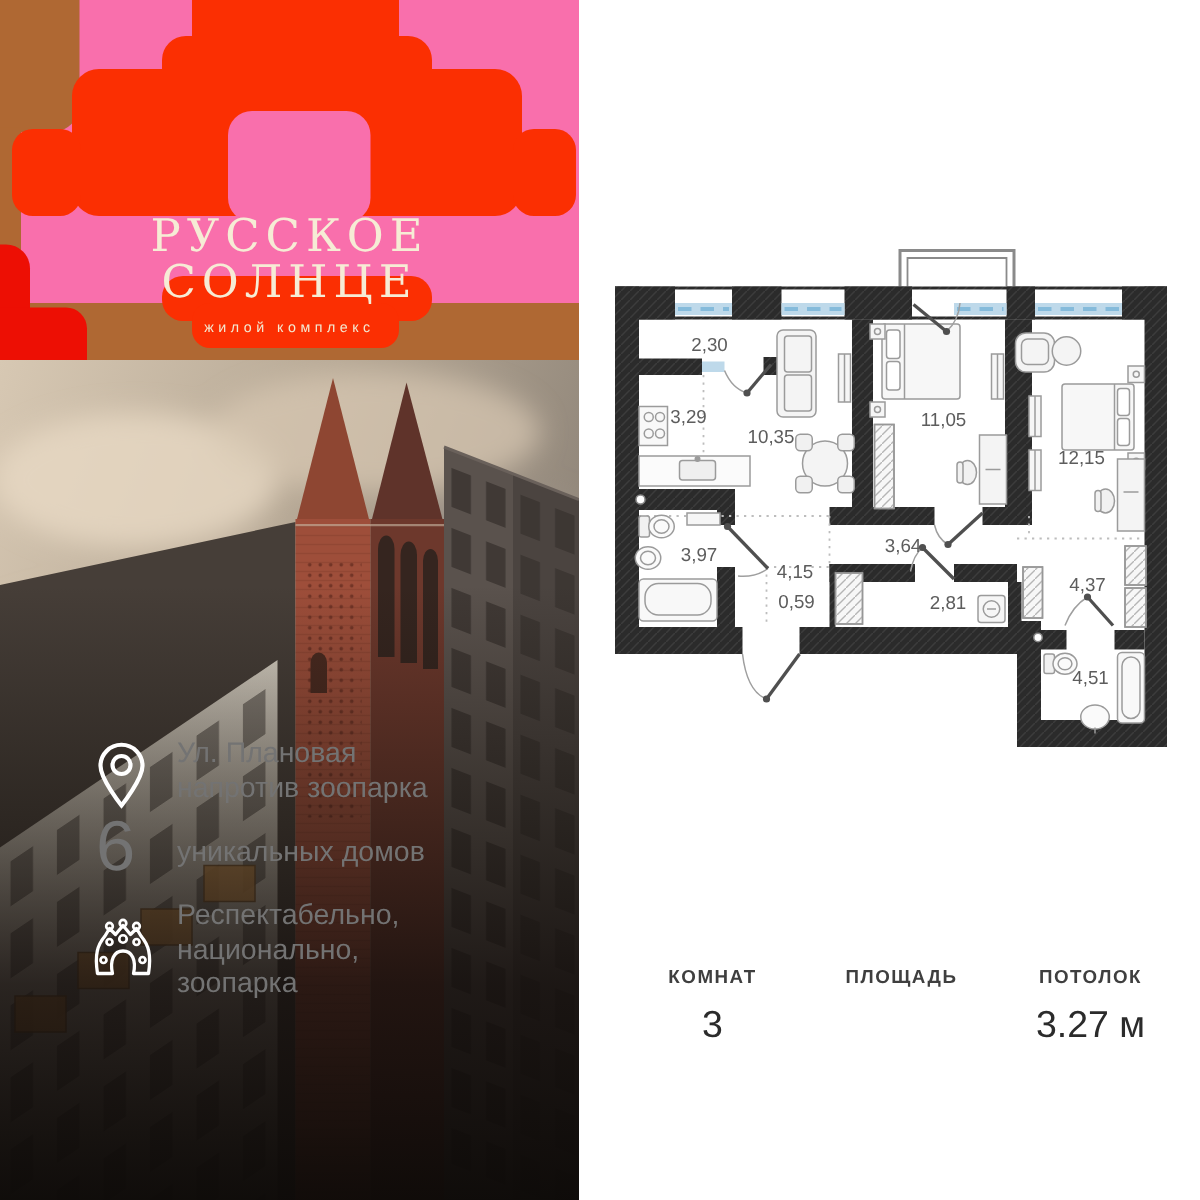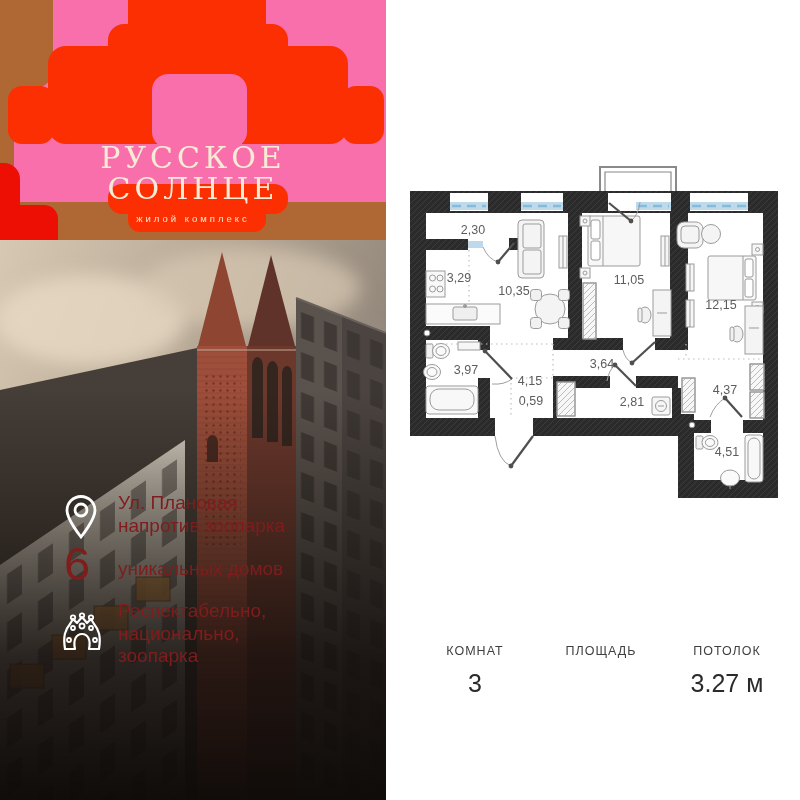--- a/index.html
+++ b/index.html
@@ -9,31 +9,31 @@
 
   
   .left-panel{position:absolute;left:0;top:0;width:386px;height:800px;overflow:hidden;}
   .logo-block{position:absolute;left:0;top:0;width:386px;height:240px;background:#F96FAC;overflow:hidden;}
   .shape{position:absolute;}
   .brand-text{position:absolute;left:40px;top:142px;width:306px;text-align:center;color:#F6ECD5;}
   .brand-line{font-family:"DejaVu Serif",serif;font-size:30px;line-height:31px;letter-spacing:4px;font-weight:400;}
   .brand-tagline{margin-top:9px;font-size:9.5px;letter-spacing:3px;color:#F3E9D2;text-align:center;}
 
   .photo-block{position:absolute;left:0;top:240px;width:386px;height:560px;overflow:hidden;}
-  .features{position:absolute;left:0;top:0;width:386px;height:560px;color:#7f1d1d;}
+  .features{position:absolute;left:0;top:0;width:386px;height:560px;color:#737373;}
   .feat-text{position:absolute;left:118px;font-size:19px;line-height:22.5px;font-weight:400;}
   .feat-num{position:absolute;left:64px;top:540px;font-size:47px;line-height:47px;font-weight:400;}
 
   
   .plan-svg{position:absolute;left:408px;top:158px;width:372px;height:345px;}
   .room-label{font-family:"Liberation Sans",sans-serif;font-size:12.5px;fill:#5d5d5d;}
 
   .stats{position:absolute;left:412px;top:644px;width:378px;display:flex;}
   .stat{flex:1;text-align:center;}
-  .stat-label{font-size:12.5px;letter-spacing:1px;color:#3f3f3f;font-weight:400;}
+  .stat-label{font-size:12.5px;letter-spacing:1px;color:#3f3f3f;font-weight:700;}
   .stat-value{margin-top:11px;font-size:25px;color:#2b2b2b;}
 </style>
 </head>
 <body>
 
 <div class="page">
 
   <aside class="left-panel">
 
     <div class="logo-block">

